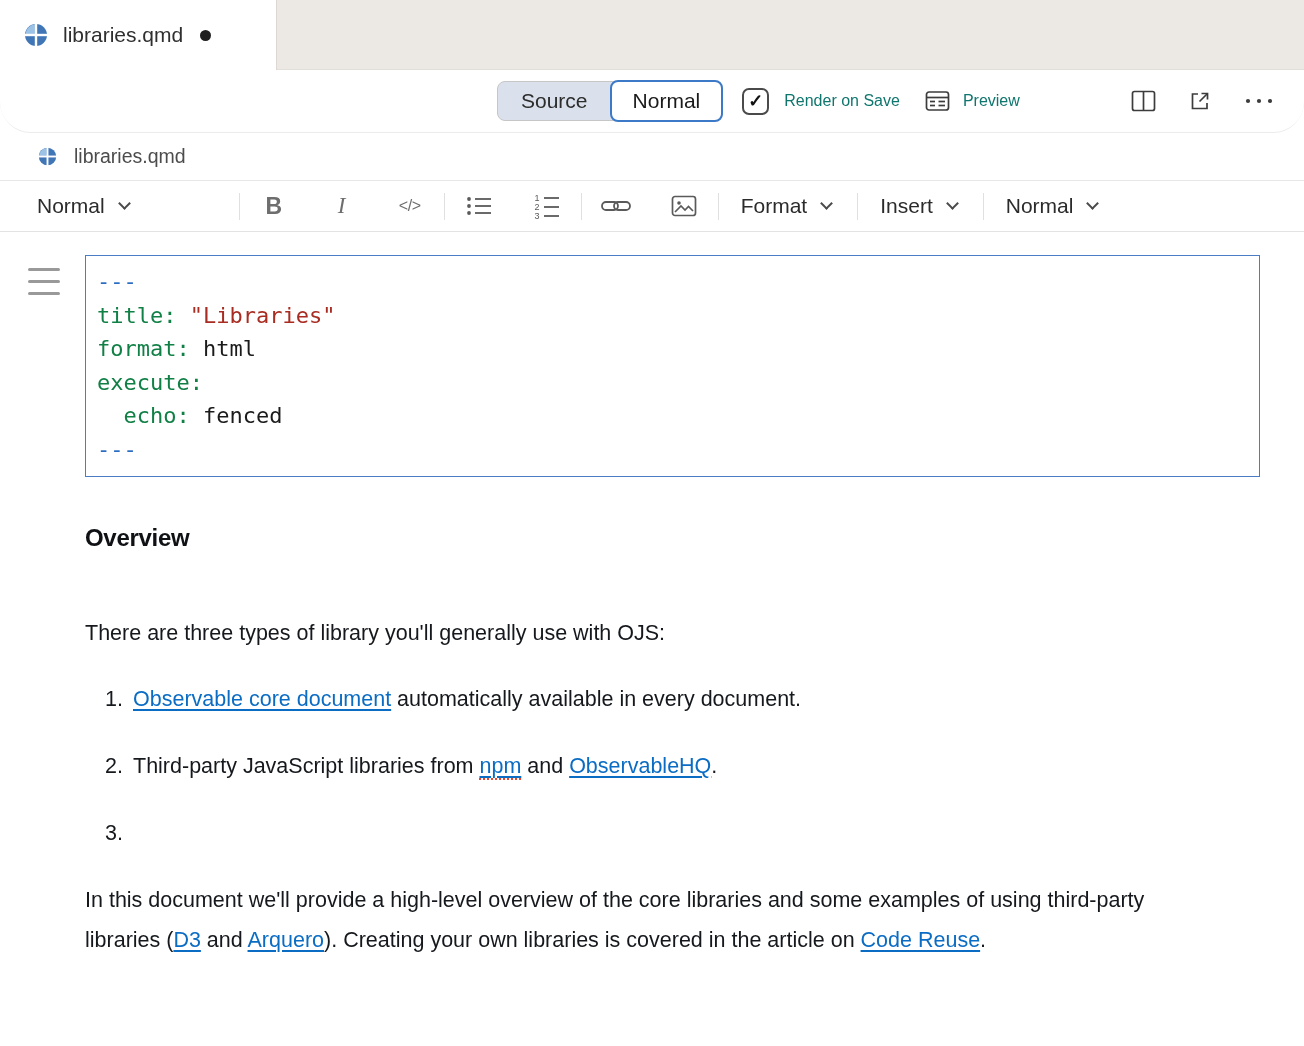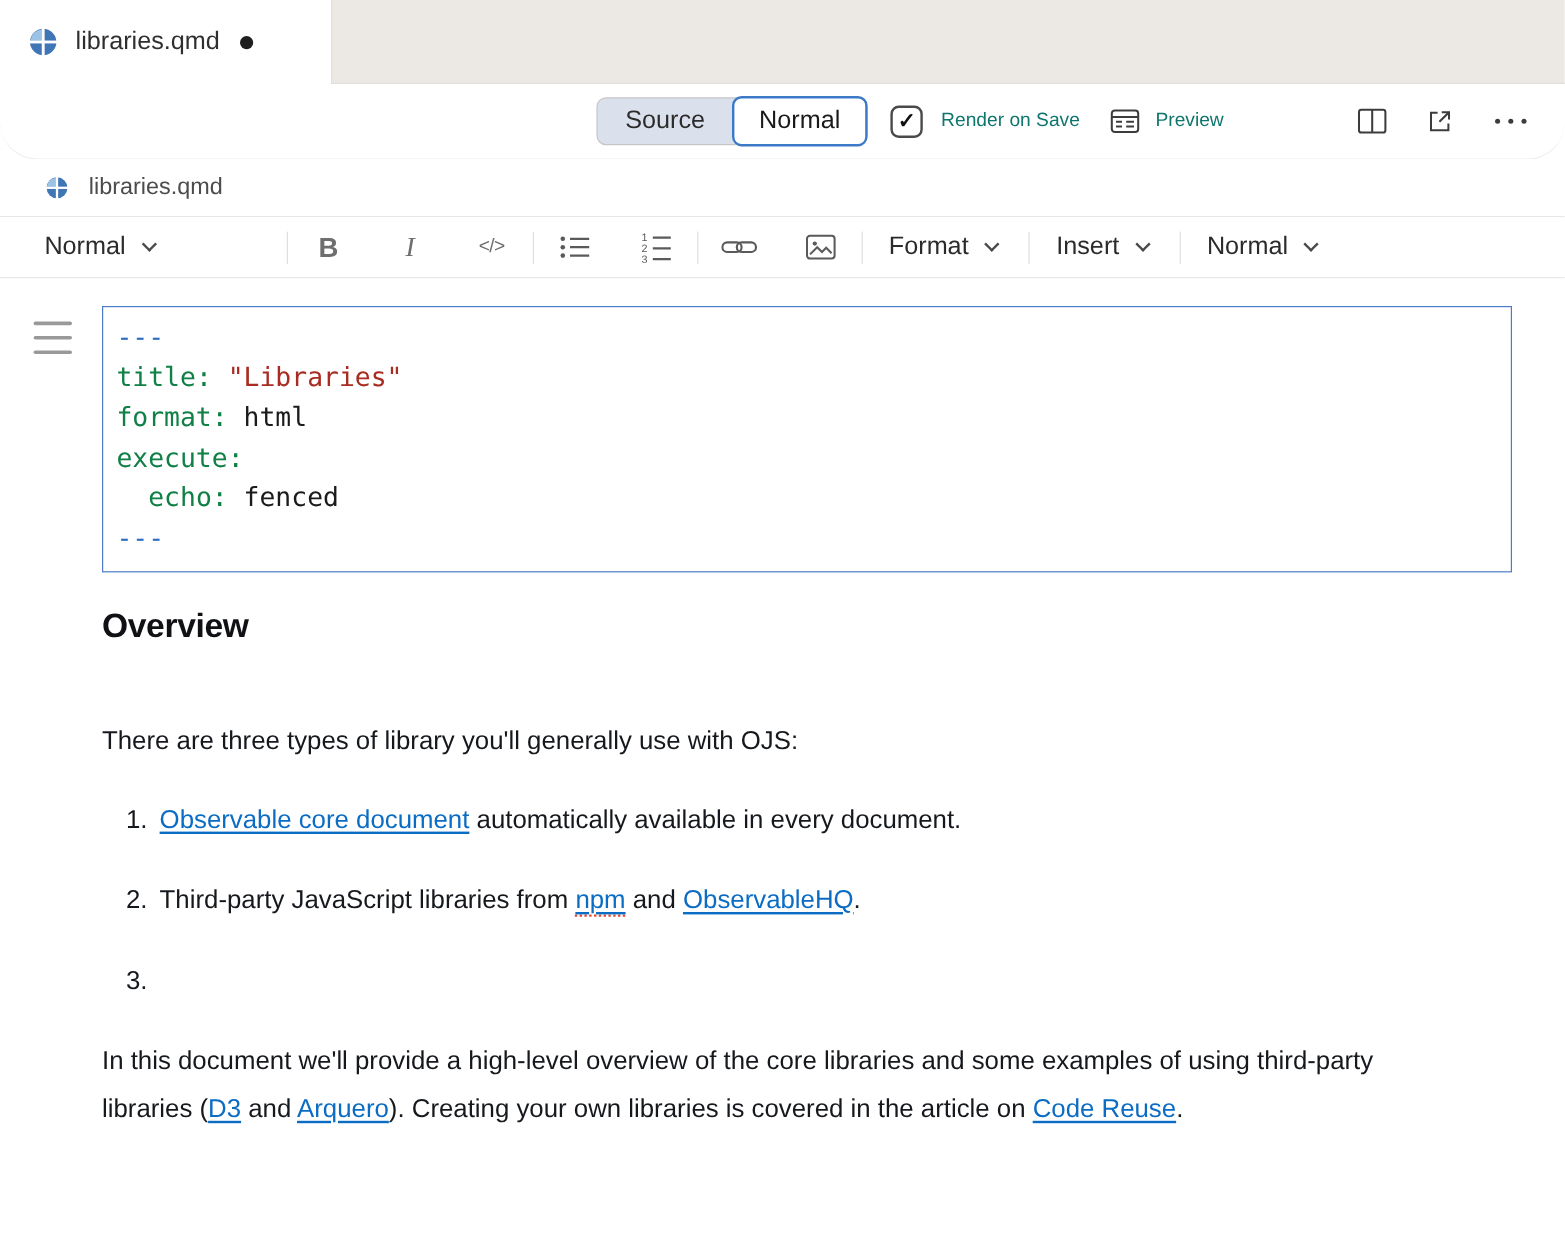--- a/index.html
+++ b/index.html
@@ -63,22 +63,22 @@
   .outline-handle span:last-child { margin-bottom:0; }
   .yaml-block { width:1175px; border:1.5px solid #4a7dc4; background:#fff;
     font-family:"DejaVu Sans Mono","Liberation Mono",monospace; font-size:22px; line-height:33.5px;
     padding:9px 10px 10px 11px; white-space:pre; color:#1b1b1b; }
   .tok-delim  { color:var(--yaml_delim,#2a6cc4); }
   .tok-key    { color:var(--yaml_key,#118046); }
   .tok-string { color:var(--yaml_string,#a82c21); }
   .tok-plain  { color:#1b1b1b; }
 
   .prose { width:1140px; font-size:21.5px; line-height:40px; color:#15181c; }
-  .doc-h1 { font-size:28px; line-height:42px; font-weight:700; color:#0f1114;
-    margin-top:24px; letter-spacing:-0.3px; }
+  .doc-h1 { font-size:24px; line-height:42px; font-weight:700; color:#0f1114;
+    margin-top:40px; letter-spacing:-0.3px; }
   .intro { margin-top:54px; }
   .olist { margin-top:26px; }
   .oli { display:flex; margin-bottom:27px; padding-left:20px; }
   .oli-marker { width:28px; flex:none; }
   .oli-body { display:block; }
   .closing { margin-top:6px; }
   .doc-link { color:var(--link,#0b6cc4); text-decoration:underline; text-underline-offset:3px; cursor:pointer; }
   .misspelled { border-bottom:2.5px dotted var(--spellcheck,#e8442e); }
 </style>
 </head>

